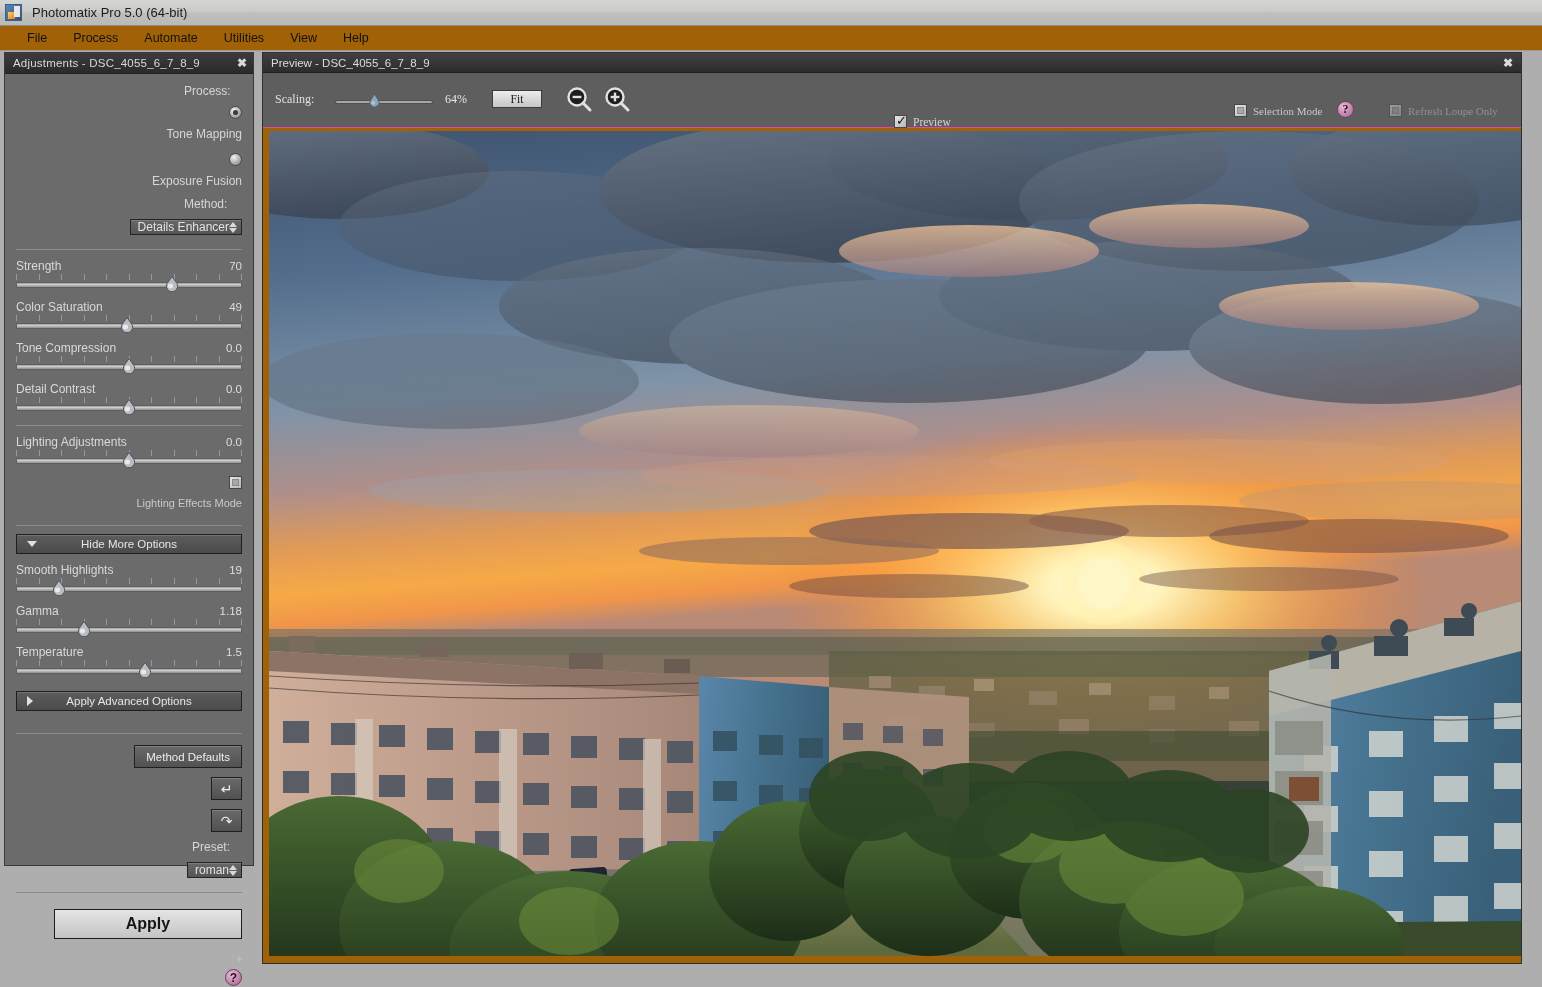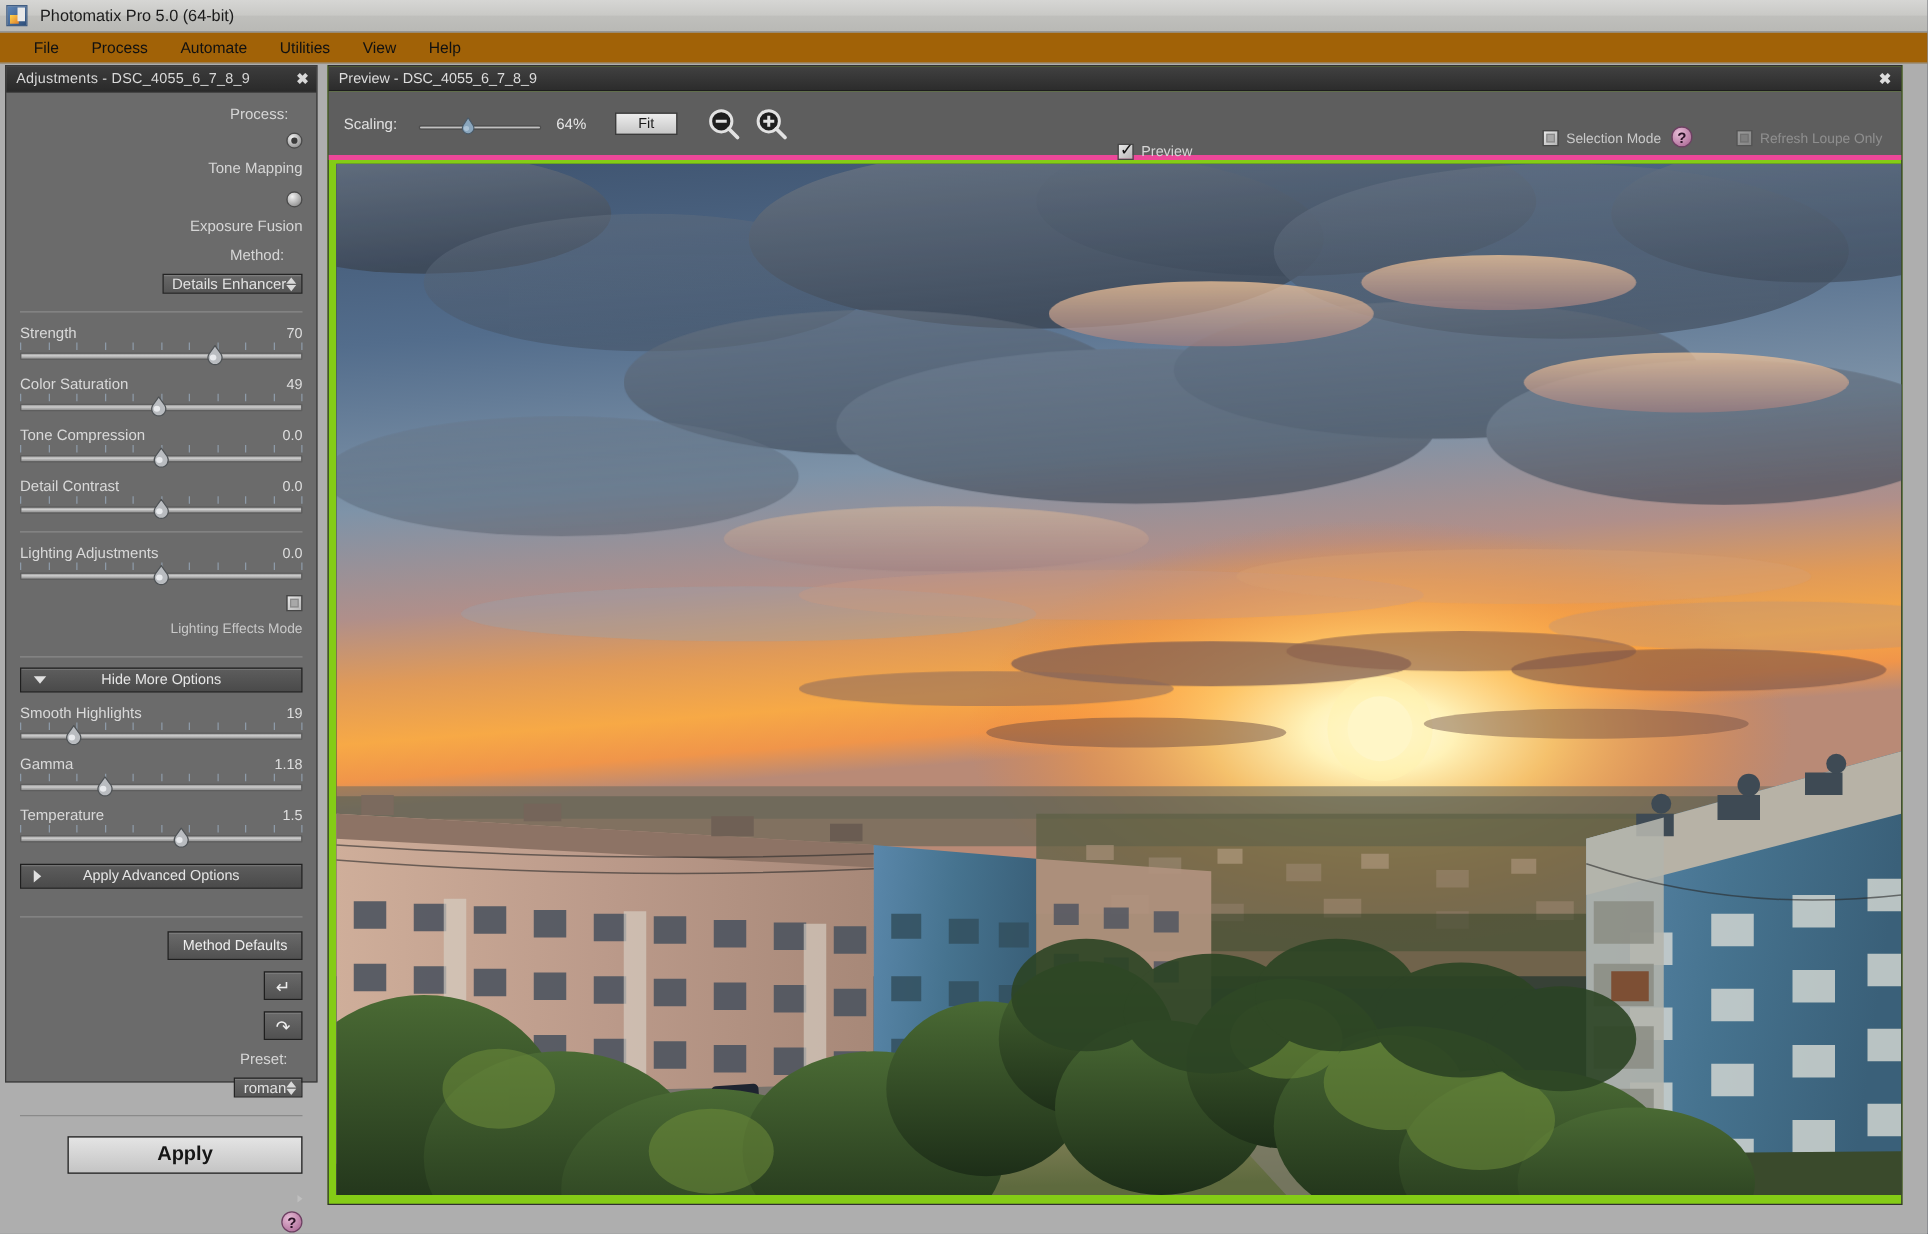--- a/index.html
+++ b/index.html
@@ -169,27 +169,28 @@
     width: 17px; height: 17px; border-radius: 50%;
     background: radial-gradient(circle at 35% 30%, #e6bcd6, #b576a0 75%, #8d5480);
     border: 1px solid #6d3f62;
     display: flex; align-items: center; justify-content: center;
     font-size: 12px; font-weight: bold; color: #2a1226; cursor: pointer;
   }
 
   
   #preview-win {
     position: absolute; left: 262px; top: 52px; width: 1260px; height: 912px;
-    background: #84cc16; border: 1px solid #2f2f2f;
+    background: #a16207; border: 1px solid #2f2f2f;
     display: flex; flex-direction: column;
   }
   #prev-toolbar {
     height: 55px; flex: none; position: relative;
     background: #5e5e5e;
-    border-bottom: 4px solid #ec4899;
+    border-bottom: 1px solid #ec4899;
+    font-family: Liberation Serif, serif;
   }
   #scaling-label { position: absolute; left: 12px; top: 19px; font-size: 12px; color: #e0e0e0; }
   #scale-slider { position: absolute; left: 72px; top: 27px; width: 98px; height: 4px;
     background: linear-gradient(to bottom,#8c8c8c,#c0c0c0,#8c8c8c); border:1px solid #4f4f4f; border-radius:2px; }
   #scale-knob { position: absolute; left: 105px; top: 21px; width: 13px; height: 15px; }
   #scale-pct { position: absolute; left: 182px; top: 19px; font-size: 12px; color: #e8e8e8; }
   #fit-btn {
     position: absolute; left: 229px; top: 17px; width: 50px; height: 18px;
     background: linear-gradient(to bottom,#ededed,#c6c6c6);
     border: 1px solid #3b3b3b; display:flex; align-items:center; justify-content:center;

